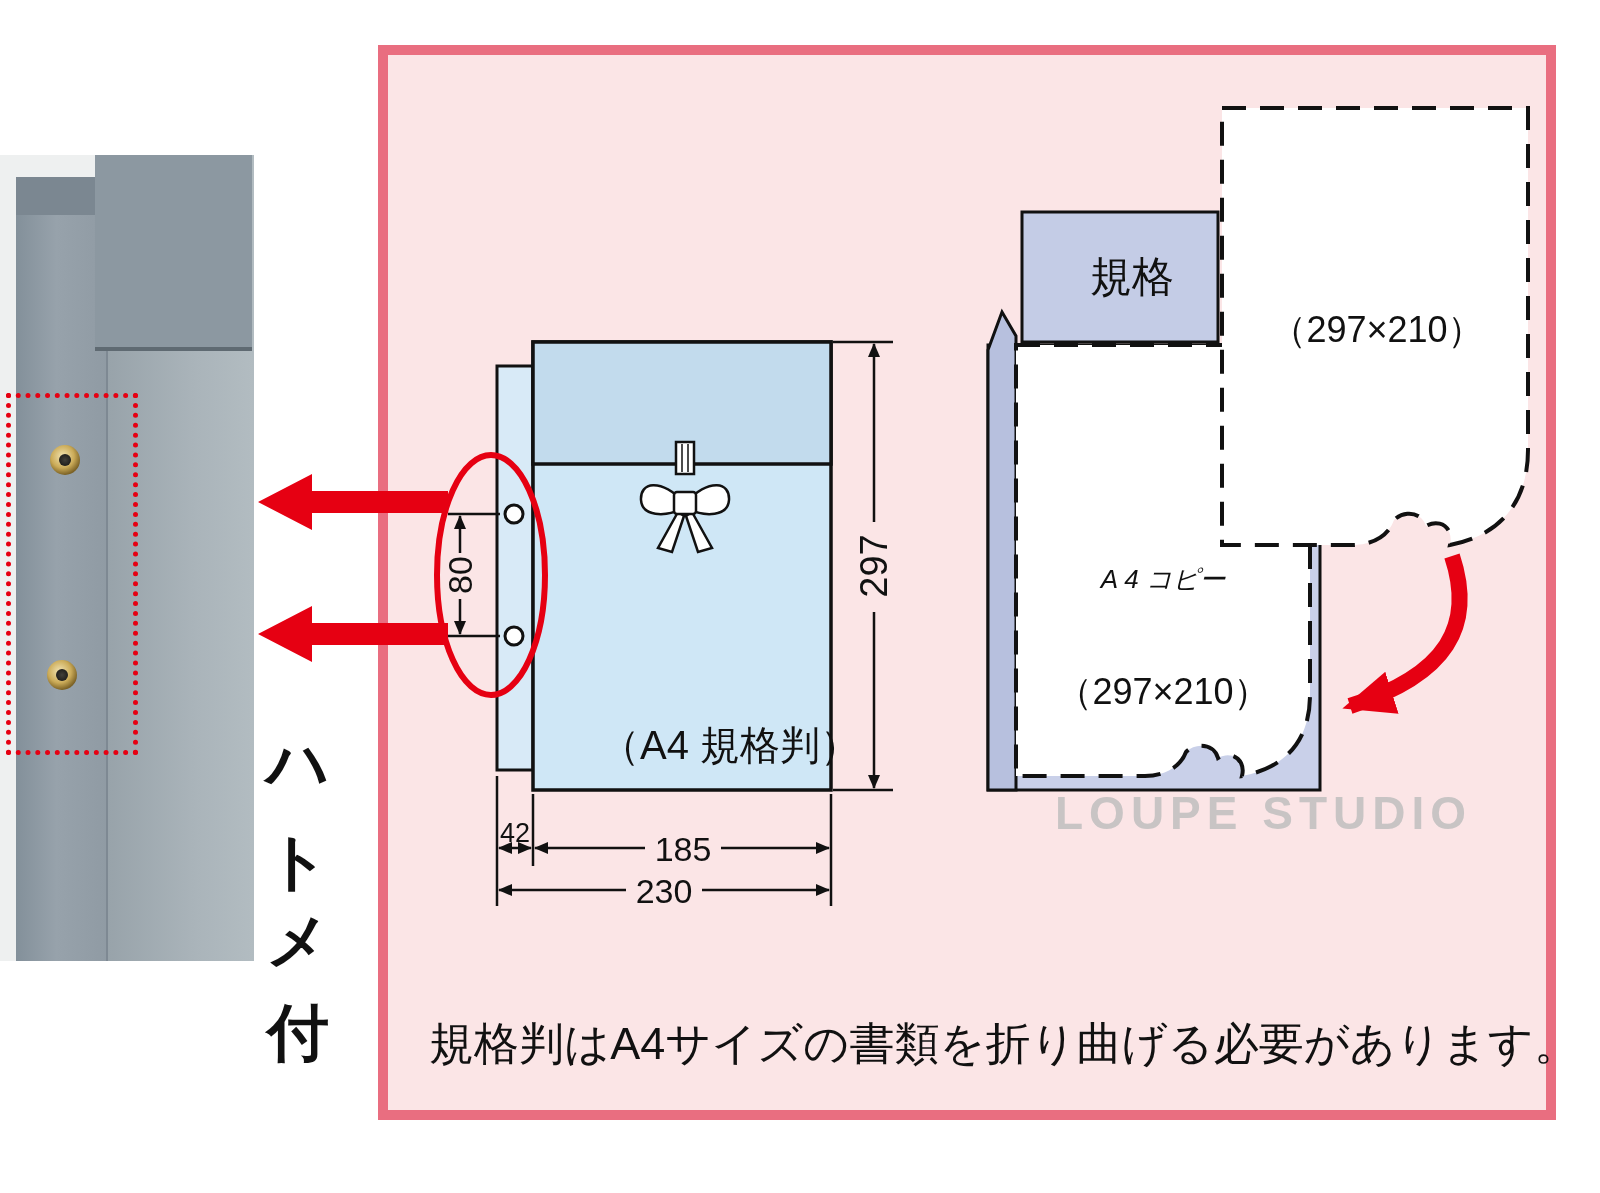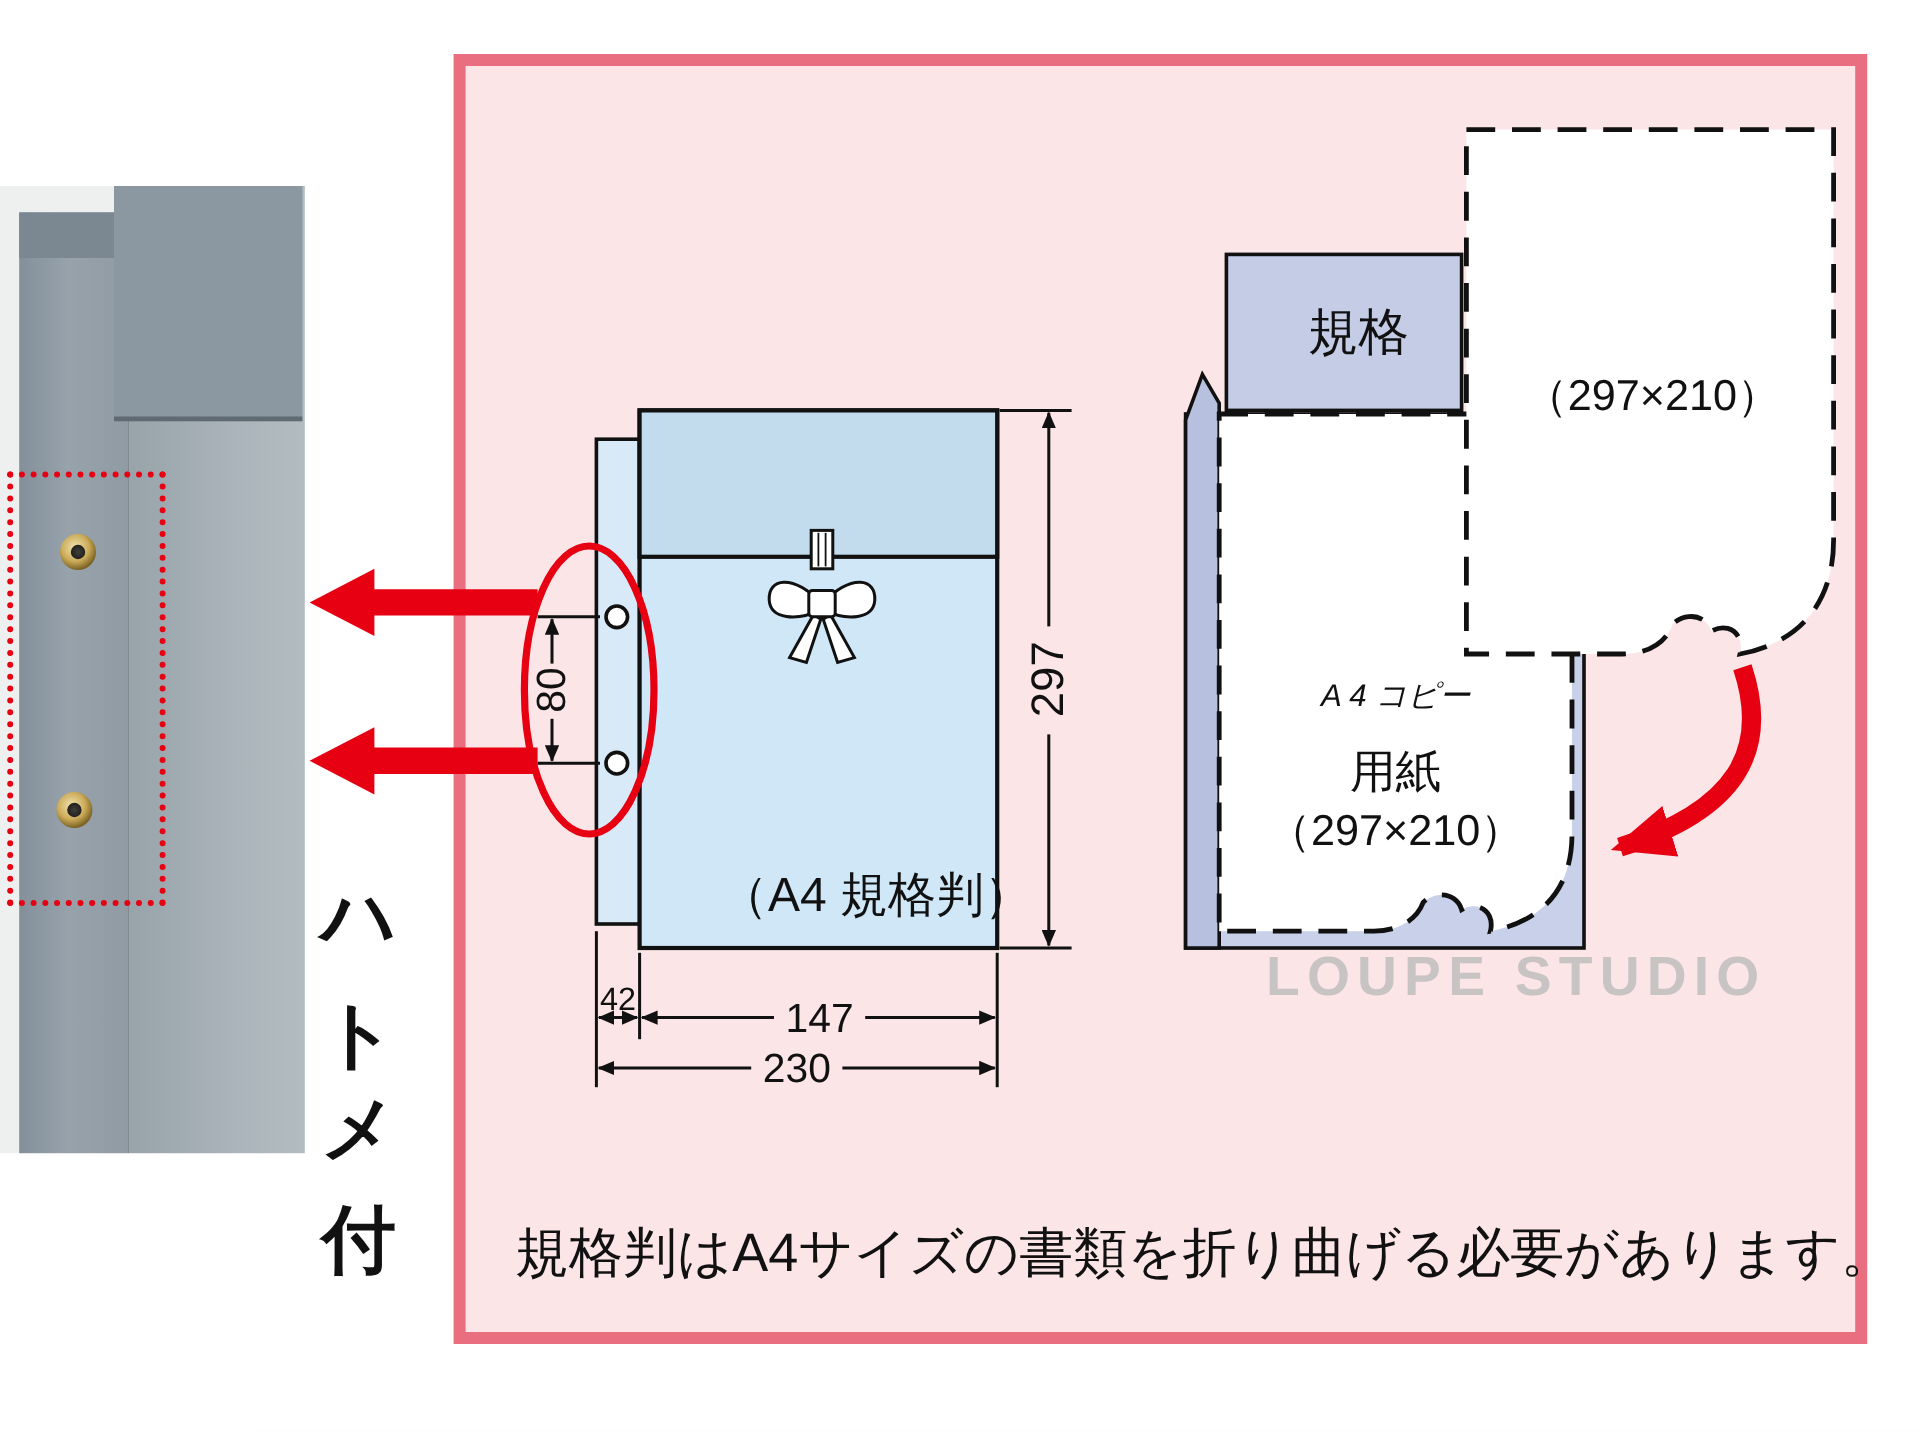--- a/index.html
+++ b/index.html
@@ -127,28 +127,27 @@
     <path d="M448,623 L312,623 L312,606 L258,634 L312,662 L312,645 L448,645 Z" fill="#e60012"></path>
   </svg>
 
   <div class="txt vert" style="left:256px;top:712px;font-size:62px;font-weight:bold;letter-spacing:10px;">ハトメ付</div>
 
   <div class="txt ctr" style="left:533px;top:718px;width:298px;font-size:40px;padding-left:48px;">（A4 規格判）</div>
 
   <div class="txt ctr rot" style="left:839px;top:546px;width:70px;height:40px;font-size:38px;">297</div>
   <div class="txt ctr rot" style="left:435px;top:557px;width:50px;height:36px;font-size:34px;">80</div>
   <div class="txt ctr" style="left:493px;top:818px;width:44px;font-size:27px;">42</div>
-  <div class="txt ctr" style="left:638px;top:830px;width:90px;font-size:34px;">147</div>
+  <div class="txt ctr" style="left:638px;top:830px;width:90px;font-size:34px;">185</div>
   <div class="txt ctr" style="left:619px;top:872px;width:90px;font-size:34px;">230</div>
 
   <div class="txt ctr" style="left:1022px;top:212px;width:220px;height:130px;font-size:42px;">規格</div>
 
   <div class="txt ctr" style="left:1232px;top:306px;width:290px;font-size:36px;">（297×210）</div>
 
   <div class="txt ctr" style="left:1030px;top:562px;width:266px;font-size:26px;font-style:italic;">A 4 コピー</div>
-  <div class="txt ctr" style="left:1030px;top:618px;width:266px;font-size:38px;">用紙</div>
   <div class="txt ctr" style="left:1030px;top:668px;width:266px;font-size:36px;">（297×210）</div>
 
   <div class="txt wm" style="left:1055px;top:742px;font-size:46px;margin-top:44px;">LOUPE STUDIO</div>
 
   <div class="txt ctr" style="left:450px;top:1014px;width:1108px;font-size:45px;">規格判はA4サイズの書類を折り曲げる必要があります。</div>
 
 </div>
 
 </body></html>

